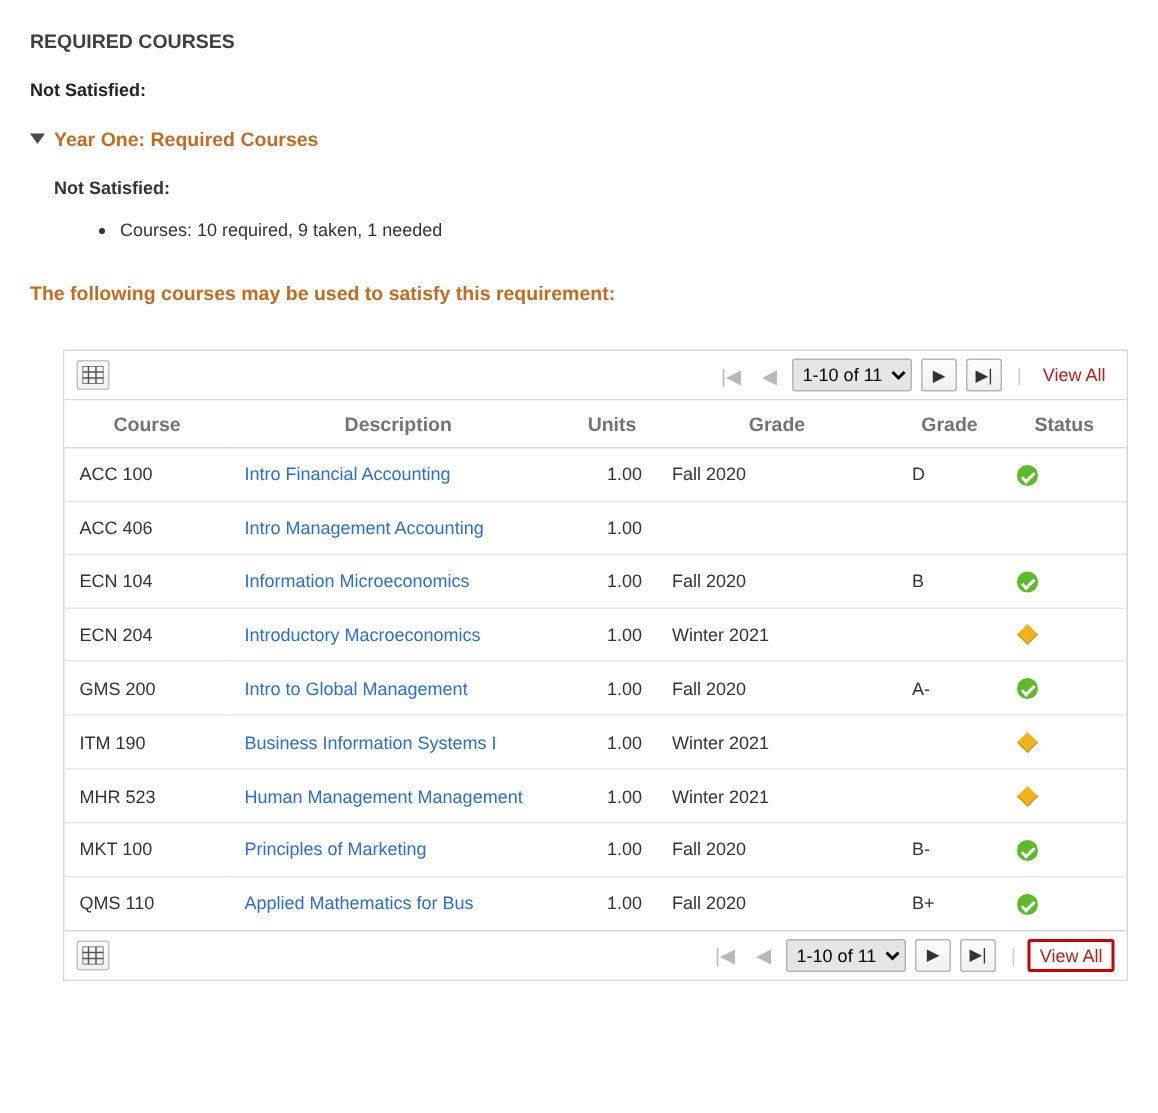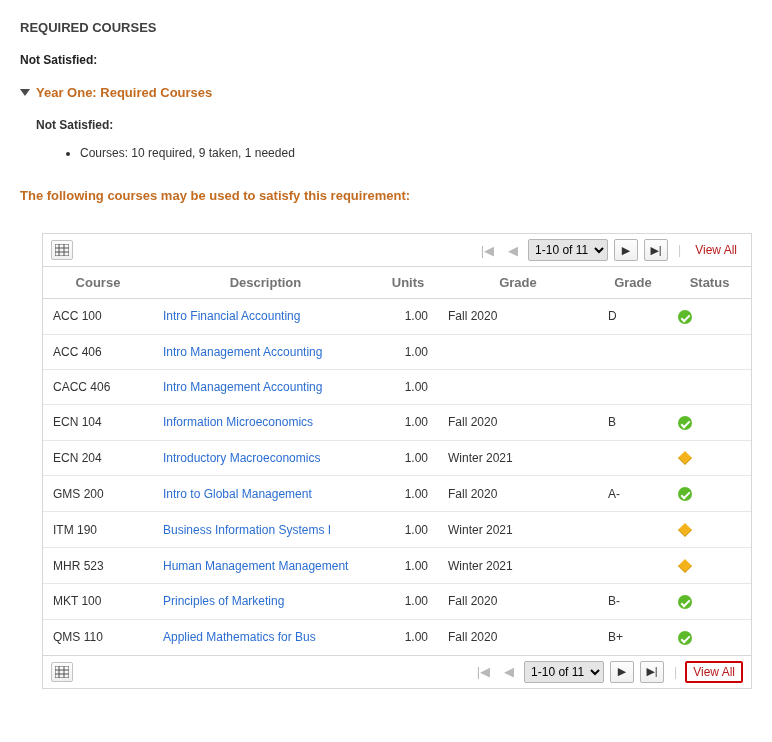--- a/index.html
+++ b/index.html
@@ -239,28 +239,20 @@
         </tr>
         <tr>
           <td>ACC 406</td>
           <td><a class="desc-link">Intro Management Accounting</a></td>
           <td class="col-units">1.00</td>
           <td></td>
           <td></td>
           <td></td>
         </tr>
         <tr>
-          <td>CACC 406</td>
-          <td><a class="desc-link">Intro Management Accounting</a></td>
-          <td class="col-units">1.00</td>
-          <td></td>
-          <td></td>
-          <td></td>
-        </tr>
-        <tr>
           <td>ECN 104</td>
           <td><a class="desc-link">Information Microeconomics</a></td>
           <td class="col-units">1.00</td>
           <td>Fall 2020</td>
           <td>B</td>
           <td><span class="stat-icon stat-check"></span></td>
         </tr>
         <tr>
           <td>ECN 204</td>
           <td><a class="desc-link">Introductory Macroeconomics</a></td>

